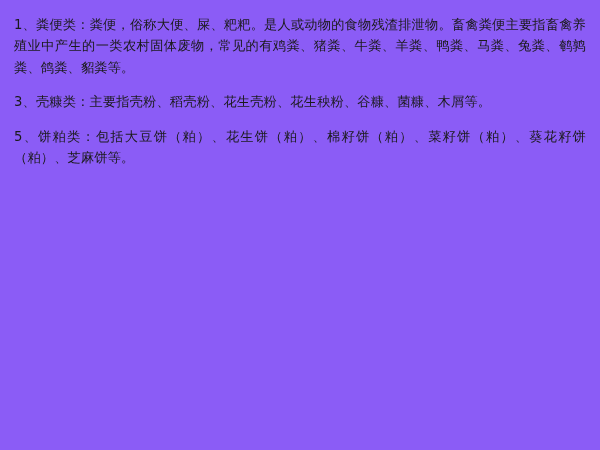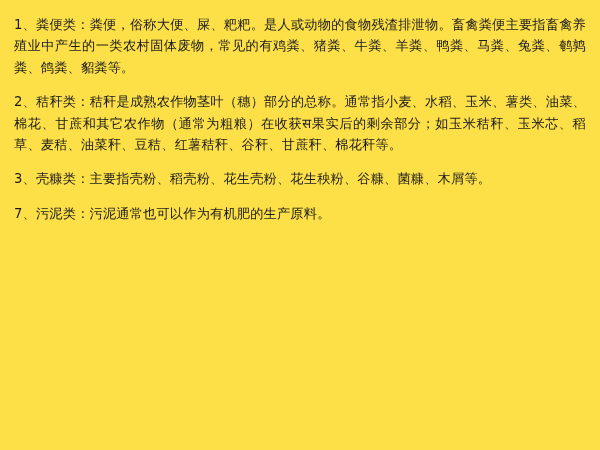--- a/index.html
+++ b/index.html
@@ -12,21 +12,21 @@
     background: #ffffff;
     font-family: "DejaVu Sans", "Liberation Sans", sans-serif;
     color: #1a1a1a;
     overflow: hidden;
   }
   .page {
     width: 600px;
     height: 450px;
     box-sizing: border-box;
     padding: 14px 14px 0 14px;
-    background: #fde047;
+    background: #8b5cf6;
   }
   .entry {
     margin: 0 0 13px 0;
     font-size: 13.2px;
     line-height: 1.62;
     text-align: justify;
     text-justify: inter-ideograph;
     letter-spacing: 0.2px;
   }
   .entry .num {
@@ -39,21 +39,18 @@
   }
 </style>
 </head>
 <body>
 
 <div class="page">
   <p class="entry">
     <span class="num">1、</span><span class="term">粪便类：</span><span class="body">粪便，俗称大便、屎、粑粑。是人或动物的食物残渣排泄物。畜禽粪便主要指畜禽养殖业中产生的一类农村固体废物，常见的有鸡粪、猪粪、牛粪、羊粪、鸭粪、马粪、兔粪、鹌鹑粪、鸽粪、貂粪等。</span>
   </p>
   <p class="entry">
-    <span class="num">2、</span><span class="term">秸秆类：</span><span class="body">秸秆是成熟农作物茎叶（穗）部分的总称。通常指小麦、水稻、玉米、薯类、油菜、棉花、甘蔗和其它农作物（通常为粗粮）在收获स果实后的剩余部分；如玉米秸秆、玉米芯、稻草、麦秸、油菜秆、豆秸、红薯秸秆、谷秆、甘蔗秆、棉花秆等。</span>
-  </p>
-  <p class="entry">
     <span class="num">3、</span><span class="term">壳糠类：</span><span class="body">主要指壳粉、稻壳粉、花生壳粉、花生秧粉、谷糠、菌糠、木屑等。</span>
   </p>
   <p class="entry">
-    <span class="num">7、</span><span class="term">污泥类：</span><span class="body">污泥通常也可以作为有机肥的生产原料。</span>
+    <span class="num">5、</span><span class="term">饼粕类：</span><span class="body">包括大豆饼（粕）、花生饼（粕）、棉籽饼（粕）、菜籽饼（粕）、葵花籽饼（粕）、芝麻饼等。</span>
   </p>
 </div>
 
 </body></html>

